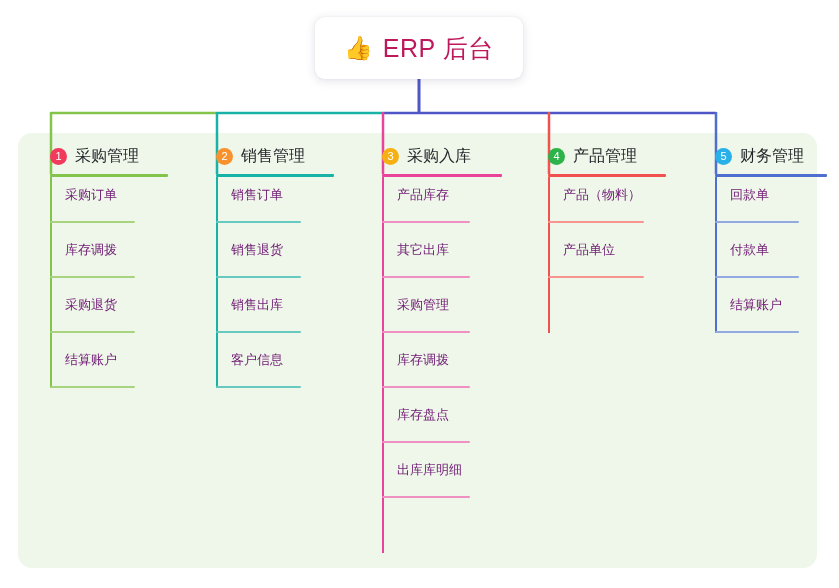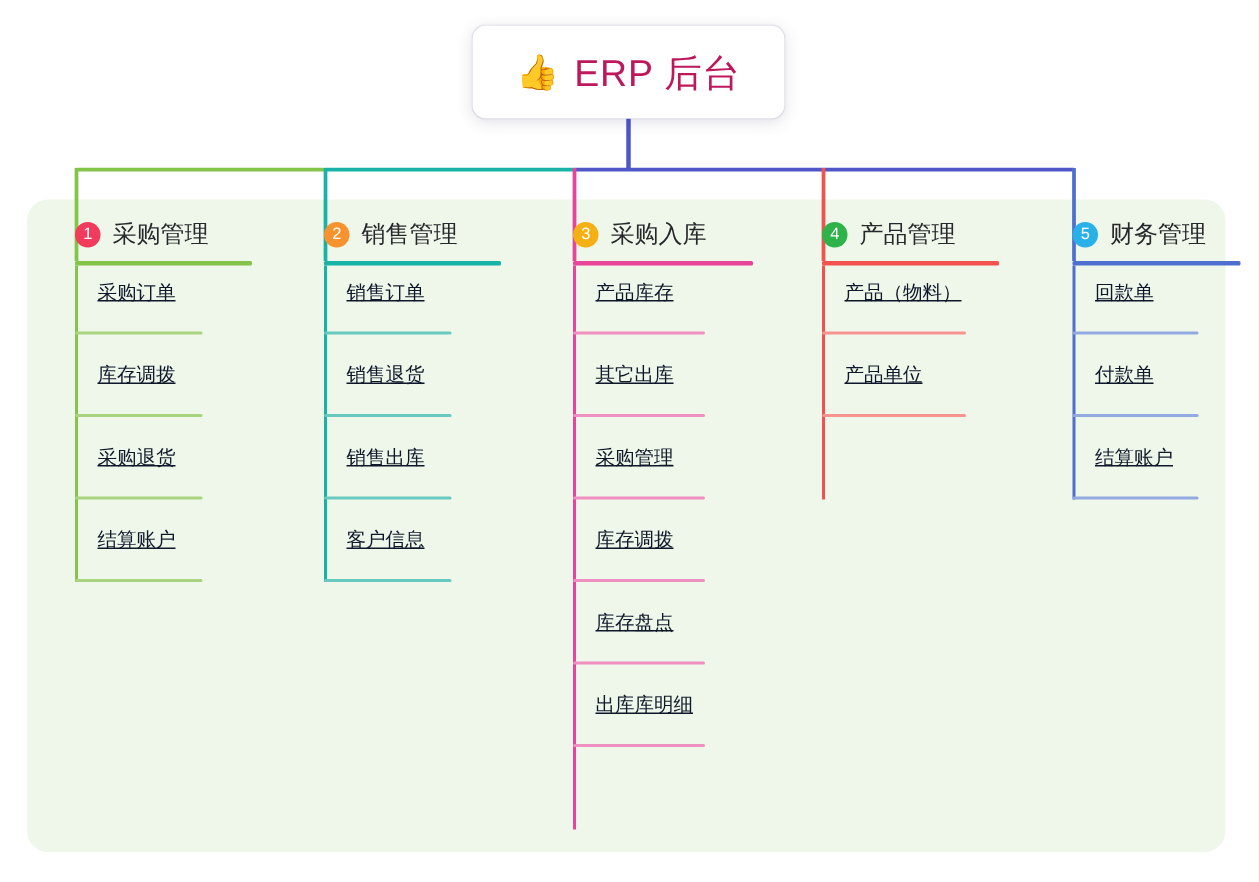--- a/index.html
+++ b/index.html
@@ -51,21 +51,21 @@
     color:#fff;font-size:11px;line-height:17px;text-align:center;
     flex:0 0 auto;font-family:"Liberation Sans",sans-serif;
   }
   .head-label{font-size:16px;color:#26282c;white-space:nowrap;}
   .head-rule{height:3px;margin-top:5px;border-radius:1px;}
 
   .leaves{position:relative;margin-top:0;}
   .leaf{position:relative;height:55px;}
   .leaf-label{
     position:absolute;left:35px;top:9px;
-    font-size:13px;color:#0f172a;white-space:nowrap;text-decoration:underline;
+    font-size:13px;color:#701a75;white-space:nowrap;
   }
   .leaf-rule{
     position:absolute;left:20px;bottom:9px;height:2px;border-radius:1px;
   }
   .trunk{
     position:absolute;left:20px;top:0;width:2px;
   }
 </style>
 </head>
 <body>

